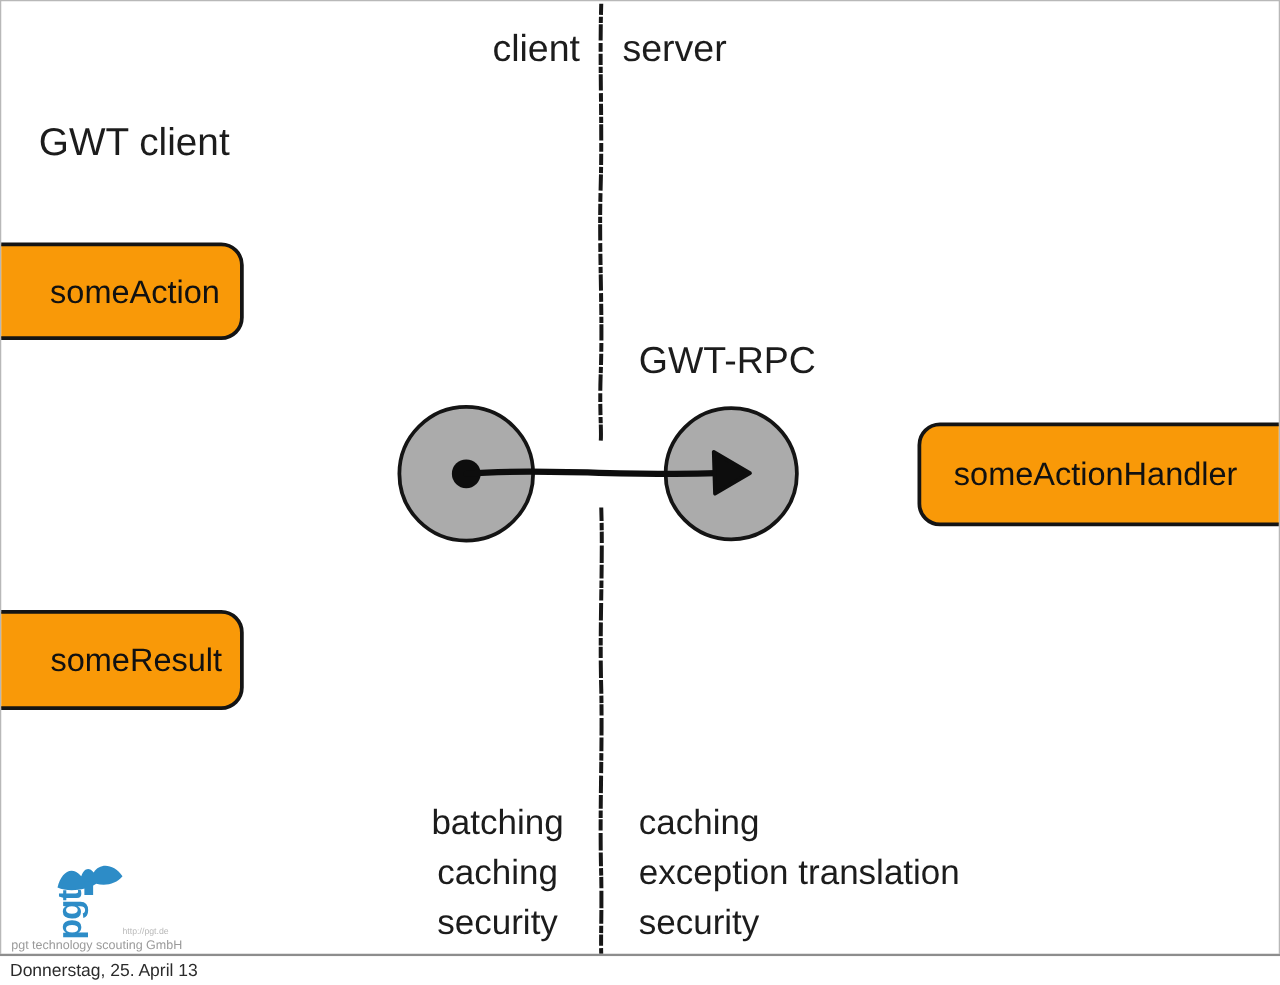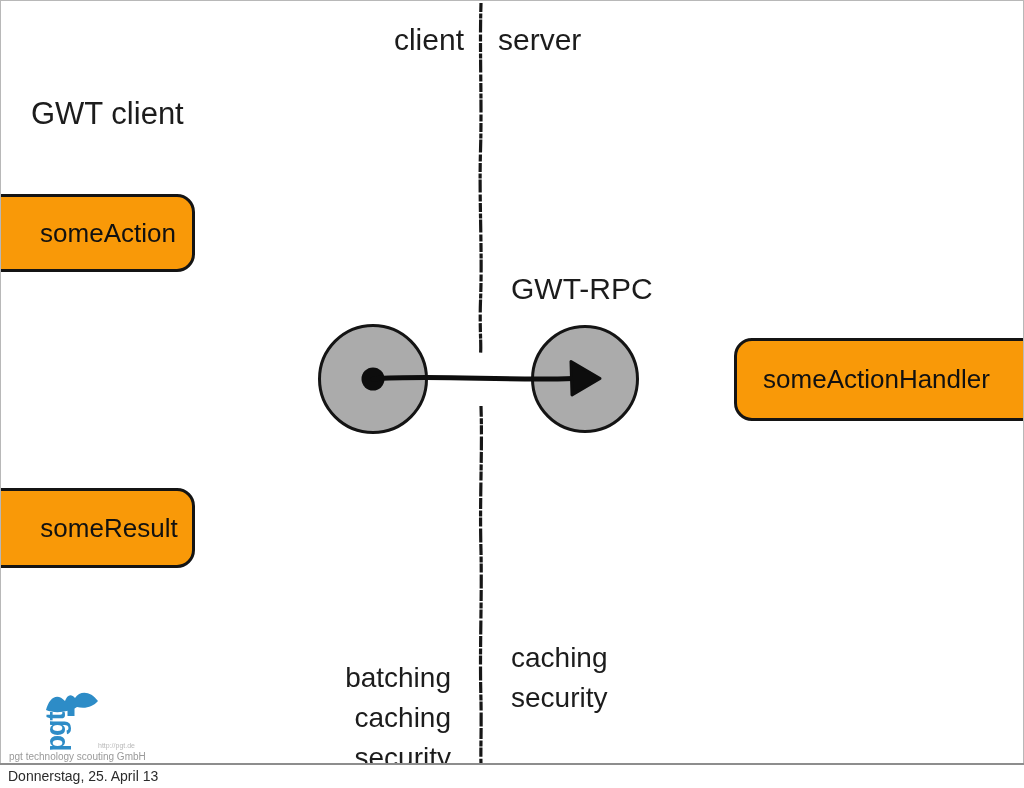--- a/index.html
+++ b/index.html
@@ -71,21 +71,21 @@
     pointer-events: none;
   }
 
   .features {
     position: absolute;
     font-size: 28px;
     line-height: 40px;
     color: #1c1c1c;
     white-space: nowrap;
   }
-  .features-client { top: 637px; right: 572px; text-align: right; margin-top: 20px; }
+  .features-client { top: 637px; right: 572px; text-align: center; }
   .features-server { top: 637px; left: 510px;  text-align: left; }
 
   .logo-pgt-rot {
     position: absolute;
     left: 40px; top: 707px;
     width: 48px; height: 48px;
   }
   .logo-pgt-rot span {
     position: absolute;
     left: 0; top: 0;
@@ -176,20 +176,21 @@
       <span>someActionHandler</span>
     </div>
 
     <div class="features features-client">
       <div>batching</div>
       <div>caching</div>
       <div>security</div>
     </div>
     <div class="features features-server">
       <div>caching</div>
+      <div>exception translation</div>
       <div>security</div>
     </div>
 
     <div class="logo-pgt-rot">
       <span>pgt</span>
     </div>
     <div class="logo-url">http://pgt.de</div>
     <div class="logo-company">pgt technology scouting GmbH</div>
 
   </div>

